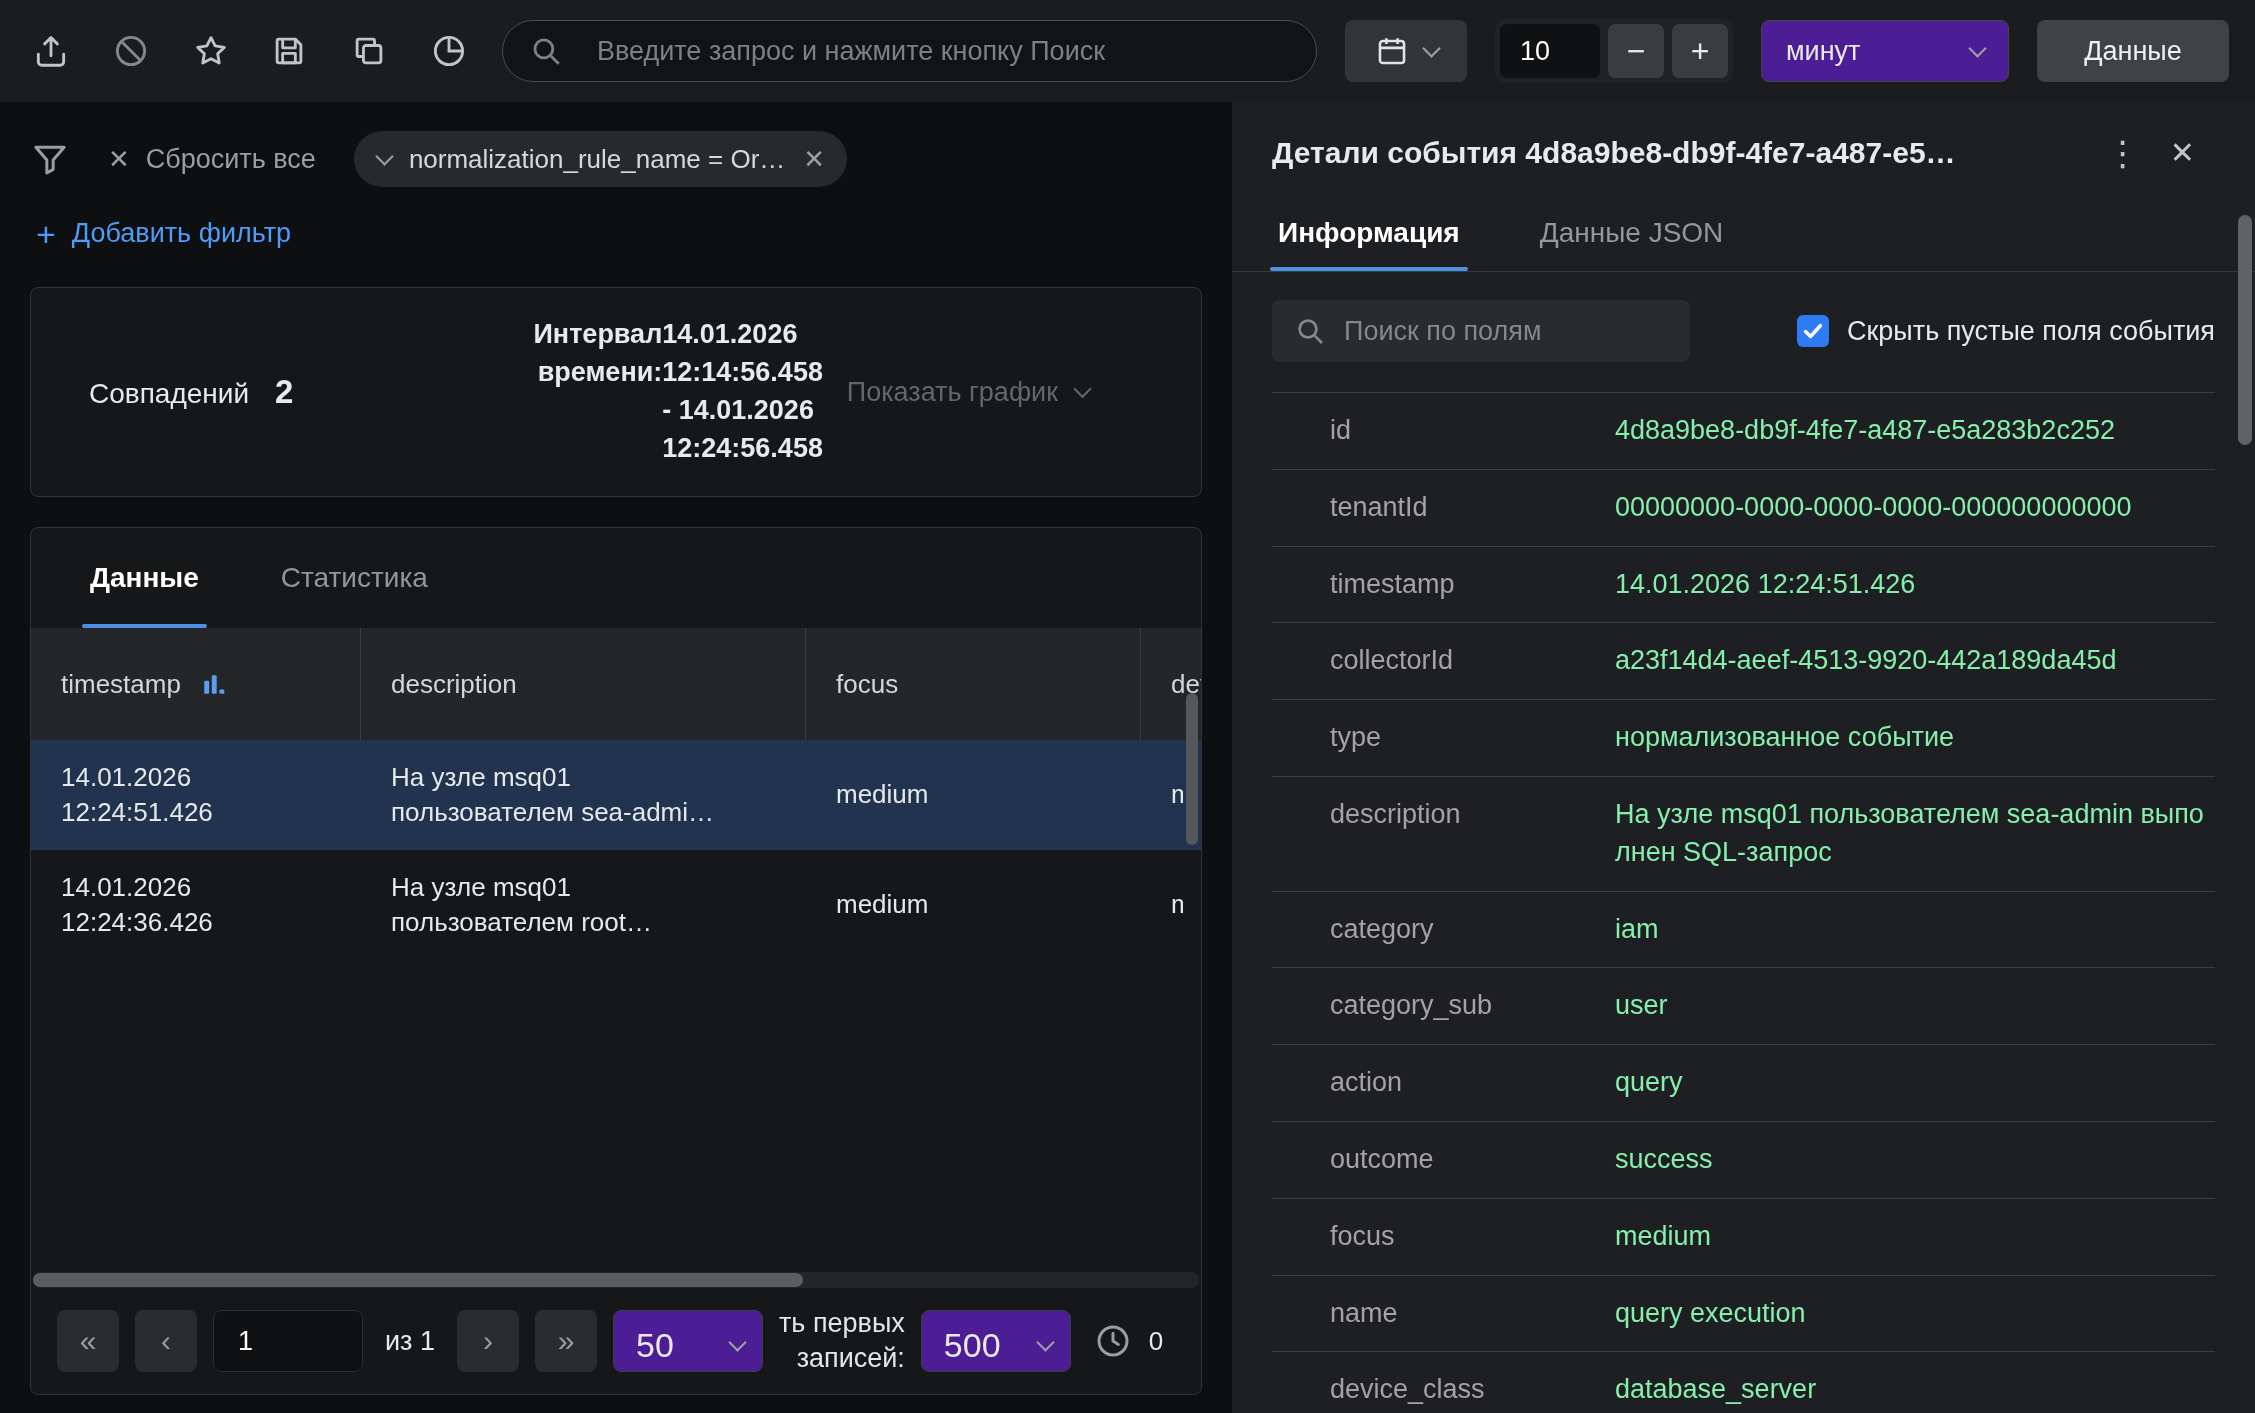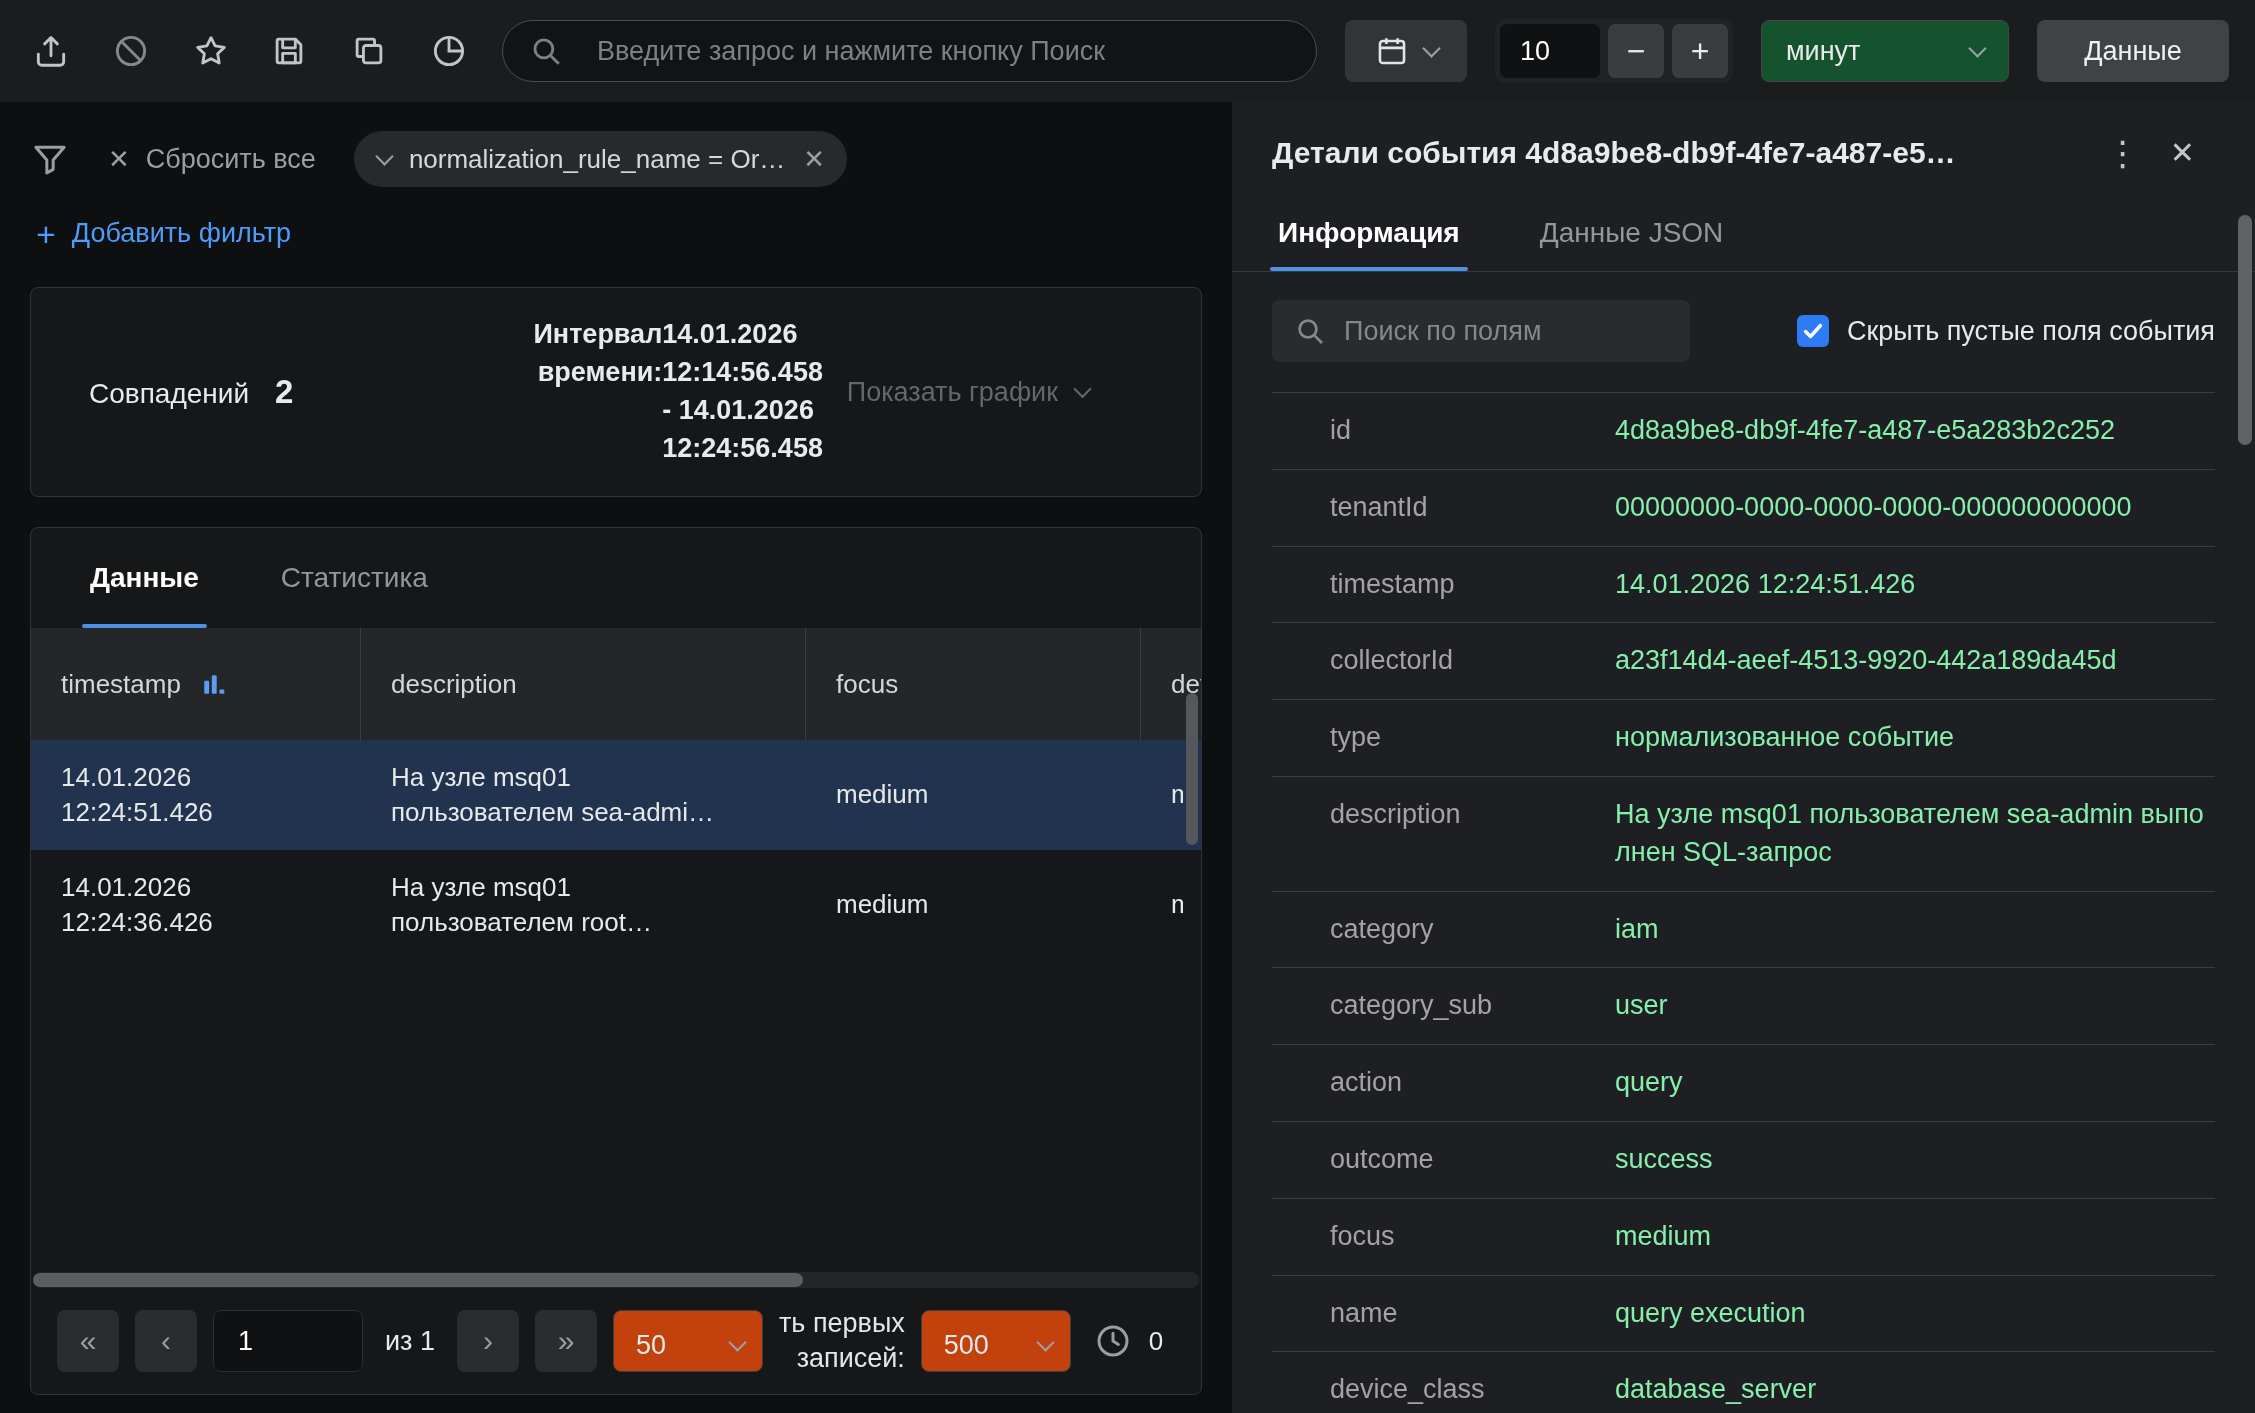--- a/index.html
+++ b/index.html
@@ -29,21 +29,21 @@
   .tb-search input { flex:1; background:transparent; border:none; outline:none; color:#e8eaec; font-size:27px; }
   .tb-search input::placeholder { color:#7d8185; }
   .tb-cal {
     width:122px; height:62px; background:#323437; border-radius:8px;
     display:flex; align-items:center; justify-content:center; gap:16px; color:#e2e4e6;
   }
   .tb-stepper { background:#202225; border-radius:10px; padding:5px; display:flex; gap:8px; align-items:center; height:64px; }
   .stepper-input { width:100px; height:54px; background:#0f1113; border:none; border-radius:7px; color:#fff; font-size:27px; padding:0 20px; outline:none; }
   .step-btn { width:56px; height:54px; background:#3a3c3f; border-radius:7px; color:#e8eaec; font-size:32px; display:flex; align-items:center; justify-content:center; }
   .tb-select {
-    width:248px; height:62px; background:#14532d; border:1px solid #434548; border-radius:8px;
+    width:248px; height:62px; background:#4c1d95; border:1px solid #434548; border-radius:8px;
     display:flex; align-items:center; justify-content:space-between; padding:0 24px; font-size:27px; cursor:pointer;
   }
   .tb-go { width:192px; height:62px; background:#404345; border-radius:8px; font-size:27px; color:#f0f1f3; }
 
   .chev {
     width:13px; height:13px; border-right:2.5px solid currentColor; border-bottom:2.5px solid currentColor;
     transform:rotate(45deg); display:inline-block; margin-top:-6px; flex:none;
   }
   .chev-gray { color:#9da1a5; }
 
@@ -103,21 +103,21 @@
 
   .spacer { flex:1; }
 
   .hscroll { height:16px; margin:0 2px; background:#232527; border-radius:8px; position:relative; flex:none; }
   .hthumb { position:absolute; left:0; top:1px; height:14px; width:66%; background:#5b5e62; border-radius:7px; }
 
   .pagination { height:106px; display:flex; align-items:center; gap:16px; padding:0 26px; flex:none; white-space:nowrap; overflow:hidden; }
   .pg-btn { width:62px; height:62px; background:#2a2c2f; border-radius:8px; color:#9a9da1; font-size:30px; display:flex; align-items:center; justify-content:center; flex:none; }
   .pg-input { width:150px; height:62px; background:#0f1113; border:1px solid #2b2d30; border-radius:8px; color:#fff; padding:0 24px; font-size:27px; outline:none; flex:none; }
   .pg-of { font-size:27px; padding:0 6px; }
-  .pg-select { min-width:150px; height:62px; background:#c2410c; border:1px solid #3a3d41; border-radius:8px; display:flex; align-items:center; justify-content:space-between; gap:14px; padding:8px 18px 0 22px; font-size:27px; cursor:pointer; flex:none; }
+  .pg-select { min-width:150px; height:62px; background:#4c1d95; border:1px solid #3a3d41; border-radius:8px; display:flex; align-items:center; justify-content:space-between; gap:14px; padding:8px 18px 0 22px; font-size:34px; cursor:pointer; flex:none; }
   .pg-text { font-size:27px; text-align:right; line-height:1.3; color:#e4e6e8; }
   .clock { color:#9a9da1; flex:none; margin-left:6px; }
 
   
   .details { flex:1; background:#1d1f22; display:flex; flex-direction:column; overflow:hidden; }
   .d-head { display:flex; align-items:center; gap:30px; padding:34px 60px 24px 40px; flex:none; }
   .d-title { flex:1; font-size:30px; font-weight:bold; white-space:nowrap; overflow:hidden; }
   .kebab { font-size:34px; color:#c3c6c9; line-height:1; }
   .d-close { font-size:30px; color:#c3c6c9; line-height:1; }
 

